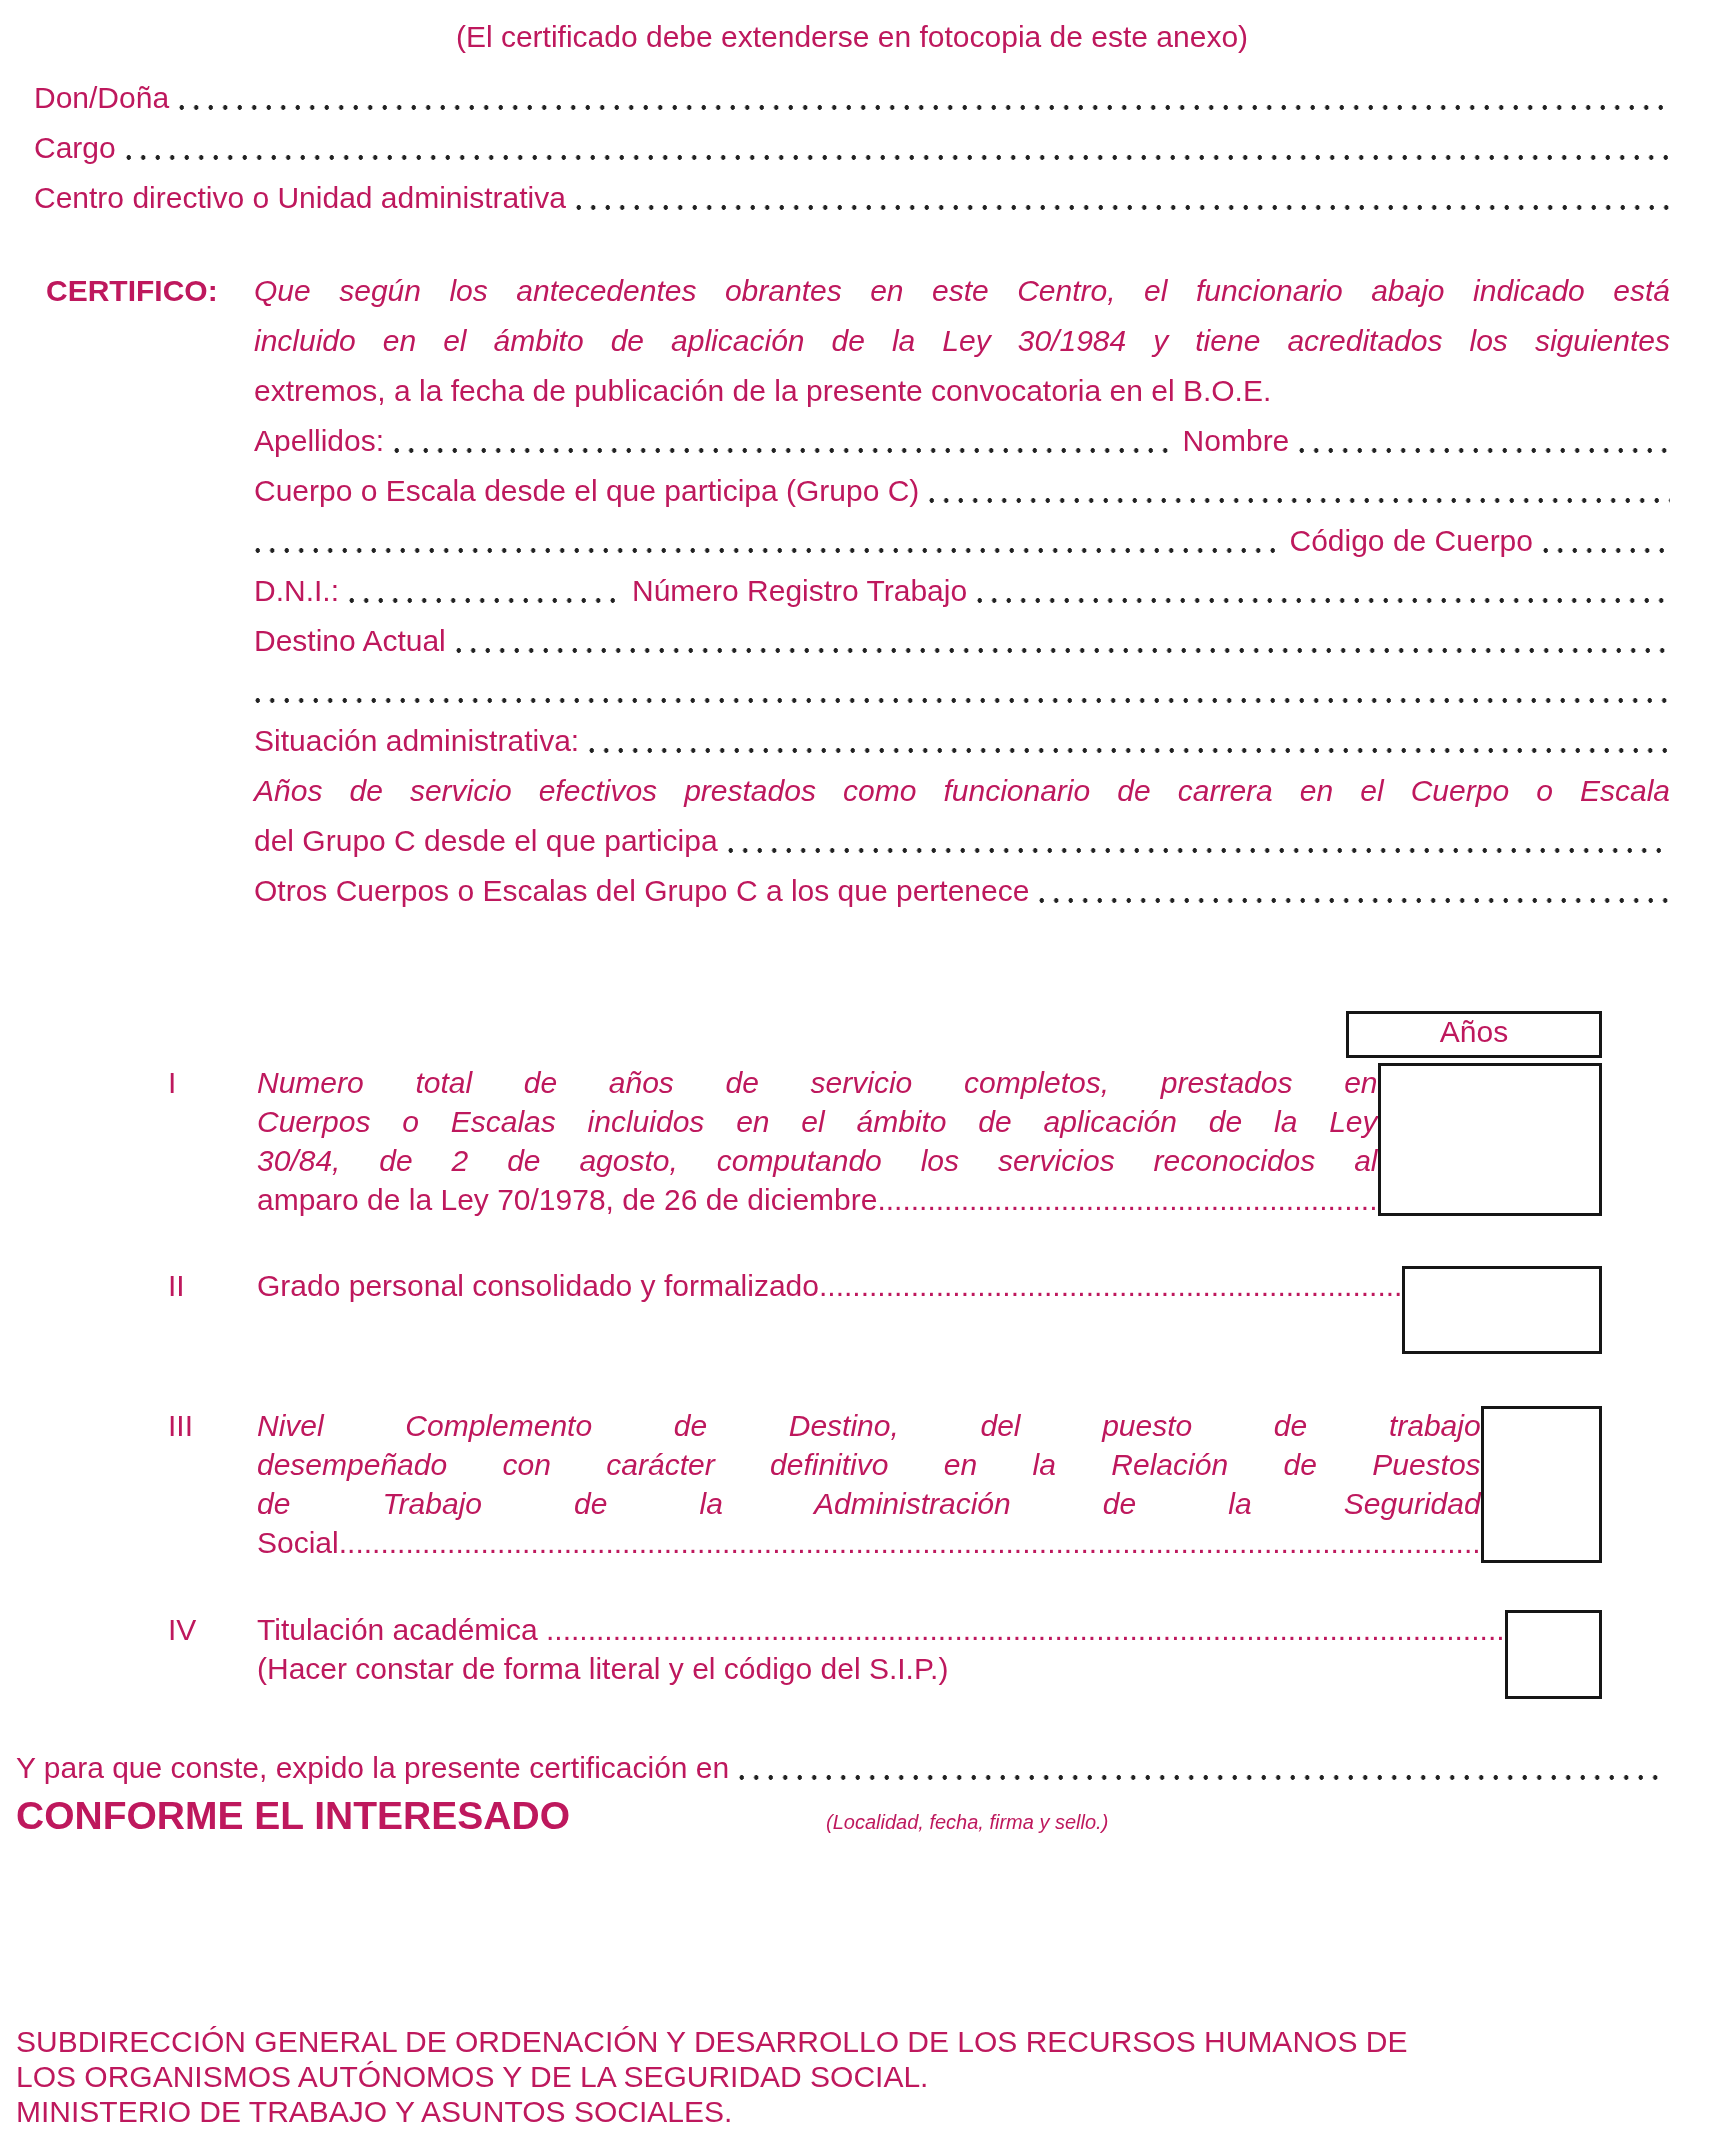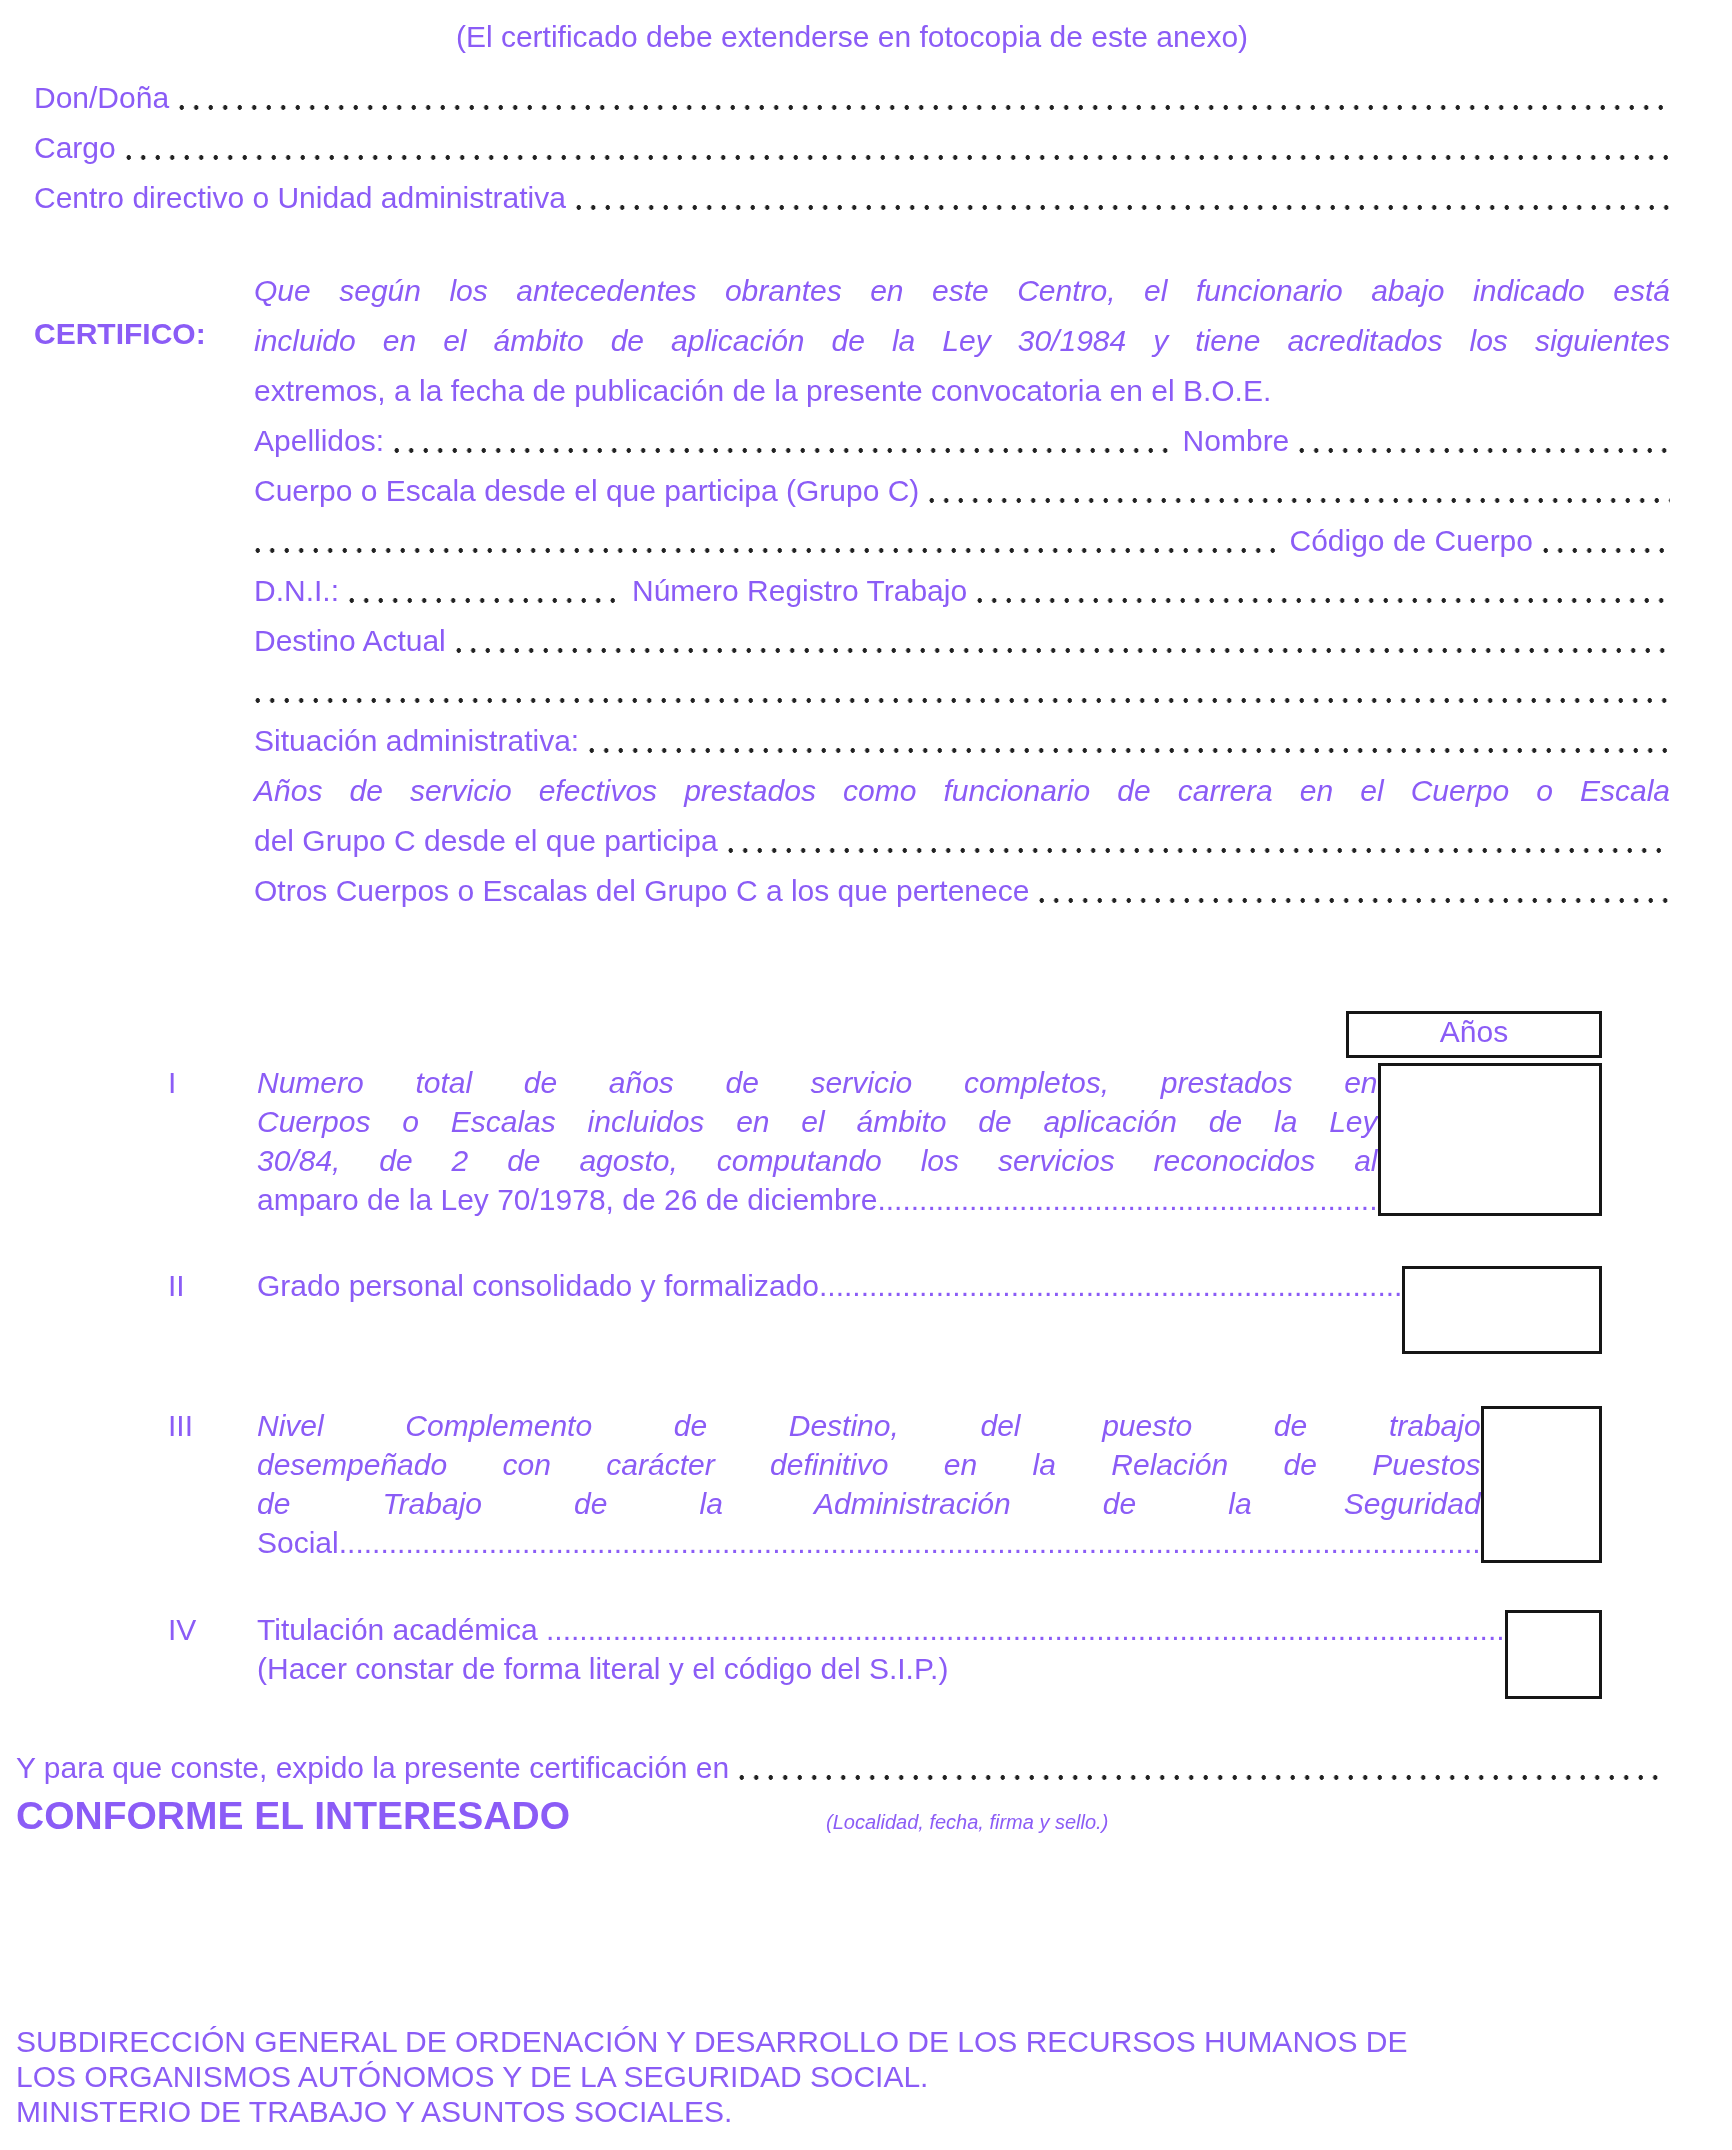--- a/index.html
+++ b/index.html
@@ -2,21 +2,21 @@
 <html style="font-size:12px"><head>
 <meta charset="utf-8">
 <style>
   html,body{margin:0;padding:0;background:#ffffff;}
   .page{
     position:relative;
     width:1732px;height:2151px;
     box-sizing:border-box;
     padding:19.3px 62px 0 34px;
     background:#ffffff;
-    color:#8b5cf6;
+    color:#be185d;
     font-family:"Liberation Sans", sans-serif;
     font-size:30px;
     line-height:1.2;
     overflow:hidden;
   }
   .header-note{text-align:center;margin-bottom:18px;height:36px;line-height:36px;}
 
   
   .leader{
     flex:1 1 auto;
@@ -29,21 +29,21 @@
   }
   .field-line{display:flex;align-items:center;height:50px;}
   .field-line .leader:last-child{margin-right:0;}
   .leader.full{margin-left:0;}
   .leader.grow2{flex-grow:2.1;}
   .leader.w-dni{flex:0 0 275px;}
   .leader.w-codigo{flex:0 0 128px;}
   .lbl{white-space:nowrap;}
 
   .certifico{position:relative;margin-top:43px;}
-  .certifico-label{position:absolute;left:0;top:0;font-weight:bold;line-height:50px;margin-top:43px;}
+  .certifico-label{position:absolute;left:12px;top:0;font-weight:bold;line-height:50px;}
   .certifico-body{margin-left:220px;}
   .tline{line-height:50px;}
   .jl{text-align:justify;text-align-last:justify;text-justify:inter-word;font-style:italic;}
 
   .detail{margin-left:220px;}
 
   .anos-header{display:flex;justify-content:flex-end;margin-top:95px;padding-right:68px;}
   .anos-box{
     width:256px;height:47px;border:3px solid #161616;box-sizing:border-box;
     display:flex;align-items:flex-start;justify-content:center;

